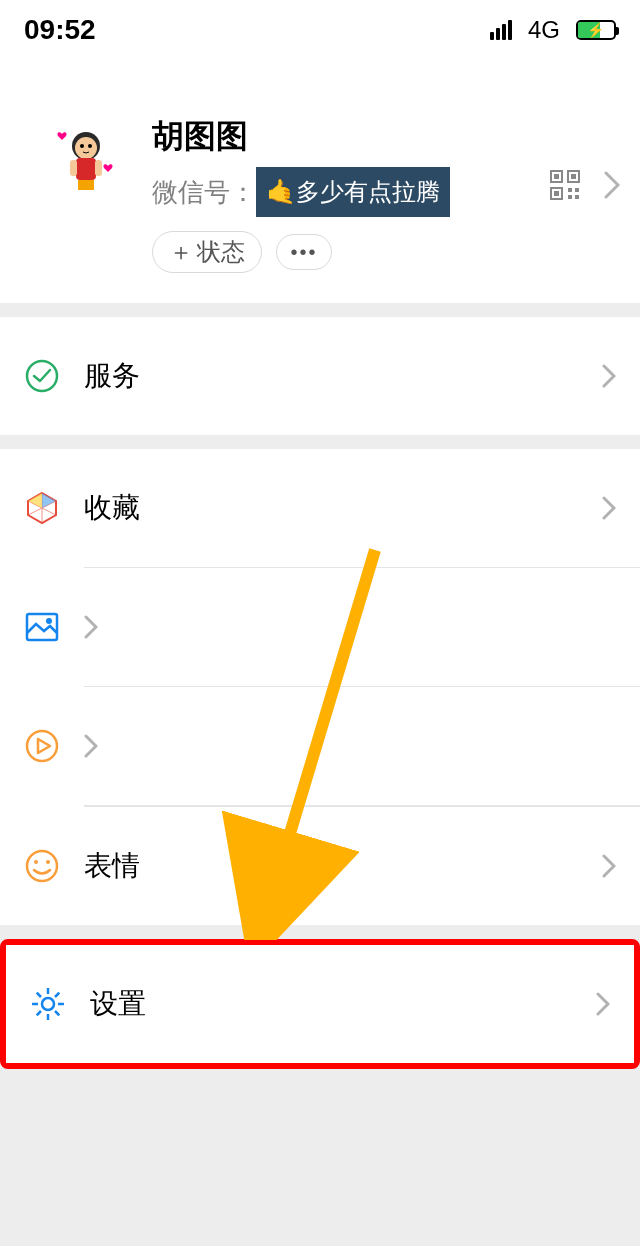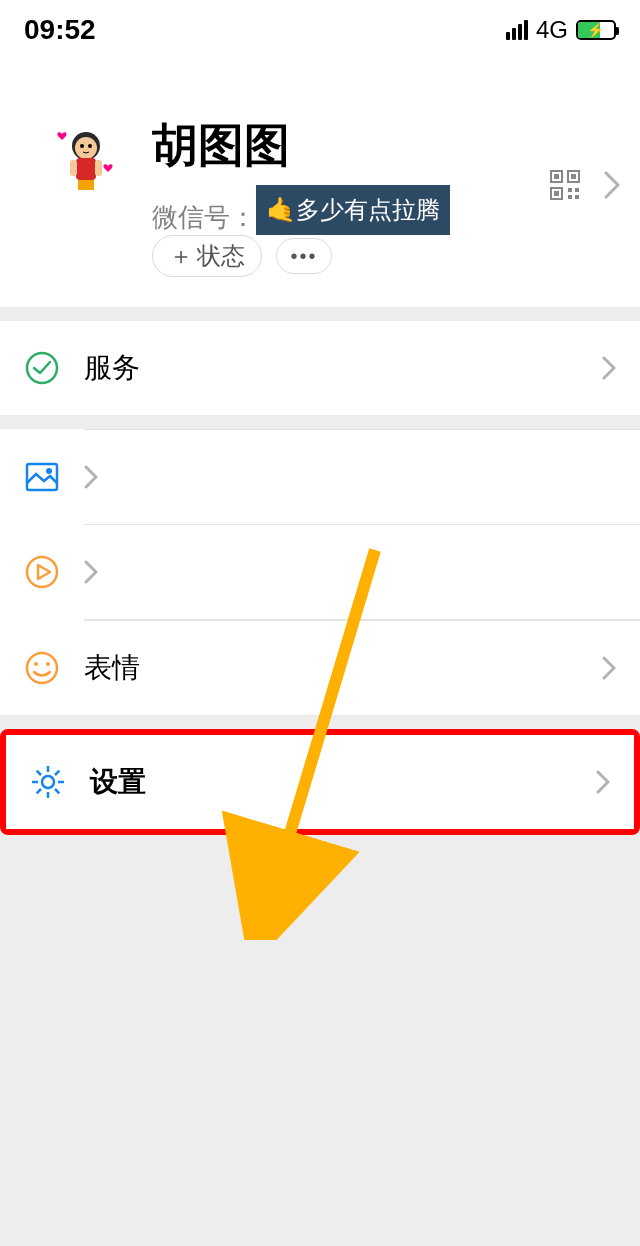--- a/index.html
+++ b/index.html
@@ -22,21 +22,21 @@
       display: flex;
       align-items: center;
       justify-content: space-between;
       padding: 11px 24px;
       font-size: 28px;
       font-weight: 600;
     }
     .status-right {
       display: flex;
       align-items: center;
-      gap: 8px;
+      gap: 16px;
       font-size: 24px;
       font-weight: 500;
     }
     .signal-bars {
       display: flex;
       align-items: flex-end;
       gap: 2px;
     }
     .bar {
       width: 4px;
@@ -103,30 +103,31 @@
       width: 60px;
       height: 70px;
       position: relative;
     }
     .info {
       flex: 1;
       display: flex;
       flex-direction: column;
     }
     .name {
-      font-size: 46px;
+      font-size: 32px;
       font-weight: 600;
       color: #000;
       margin-bottom: 8px;
     }
     .id-row {
       display: flex;
-      align-items: flex-end;
+      align-items: center;
       font-size: 26px;
       color: #808080;
+      margin-bottom: 14px;
     }
     .id-tag {
       background: #2c4a63;
       color: #fff;
       padding: 9px 10px;
       display: inline-flex;
       align-items: center;
       font-size: 24px;
     }
     .status-row {
@@ -163,21 +164,21 @@
       display: flex;
       align-items: center;
       gap: 24px;
     }
     
     .section {
       margin-top: 14px;
       background: #fff;
     }
     .menu-item {
-      height: 94px;
+      height: 118px;
       display: flex;
       align-items: center;
       padding: 0 24px;
       position: relative;
       background: #fff;
     }
     .menu-icon {
       width: 36px;
       height: 36px;
       margin-right: 24px;
@@ -197,21 +198,20 @@
       height: 1px;
       background: #e5e5e5;
       margin-left: 84px;
     }
     
     .highlight-section {
       margin-top: 14px;
       position: relative;
       border: 6px solid #ff0000;
       border-radius: 8px;
-      font-weight: bold;
     }
     
     .arrow-overlay {
       position: absolute;
       left: 210px;
       top: 540px;
       pointer-events: none;
       z-index: 100;
     }
     svg { display: block; }
@@ -298,20 +298,34 @@
       </svg>
     </div>
     <span class="menu-label">服务</span>
     <svg class="chevron" width="14" height="24" viewBox="0 0 14 24">
       <path d="M 2 2 L 12 12 L 2 22" stroke="#b2b2b2" stroke-width="3" fill="none" stroke-linecap="round"></path>
     </svg>
   </div>
 </div>
 
 <div class="section">
+  <div class="menu-item">
+    <div class="menu-icon">
+      <svg width="36" height="36" viewBox="0 0 36 36">
+        <path d="M 18 3 L 32 11 L 32 25 L 18 33 L 4 25 L 4 11 Z" fill="none" stroke="#e74c3c" stroke-width="2"></path>
+        <path d="M 18 3 L 18 18 M 4 11 L 18 18 M 32 11 L 18 18 M 18 18 L 18 33 M 18 18 L 4 25 M 18 18 L 32 25" stroke="#e74c3c" stroke-width="1" opacity="0.6"></path>
+        <path d="M 18 3 L 4 11 L 18 18 Z" fill="#ffd54a" opacity="0.7"></path>
+        <path d="M 18 3 L 32 11 L 18 18 Z" fill="#4a9de8" opacity="0.6"></path>
+      </svg>
+    </div>
+    <span class="menu-label">收藏</span>
+    <svg class="chevron" width="14" height="24" viewBox="0 0 14 24">
+      <path d="M 2 2 L 12 12 L 2 22" stroke="#b2b2b2" stroke-width="3" fill="none" stroke-linecap="round"></path>
+    </svg>
+  </div>
   <div class="divider"></div>
 
   <div class="menu-item">
     <div class="menu-icon">
       <svg width="36" height="36" viewBox="0 0 36 36">
         <rect x="3" y="5" width="30" height="26" rx="2" fill="none" stroke="#1485ee" stroke-width="2.5"></rect>
         <path d="M 3 24 L 12 15 L 20 22 L 26 17 L 33 24" stroke="#1485ee" stroke-width="2.5" fill="none"></path>
         <circle cx="25" cy="12" r="3" fill="#1485ee"></circle>
       </svg>
     </div>

